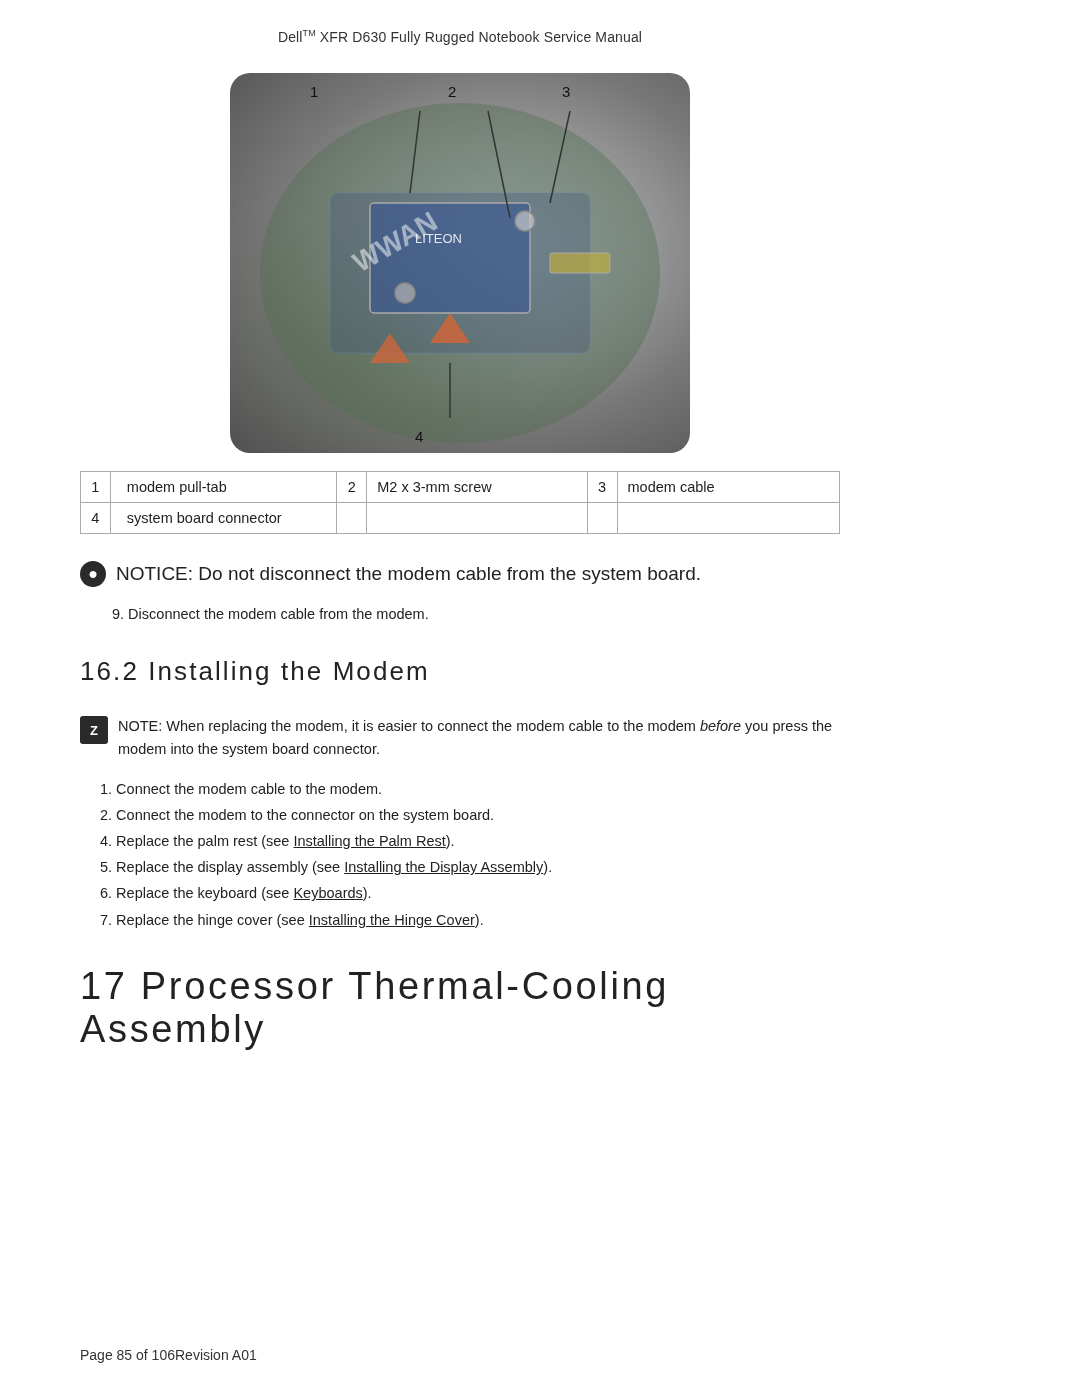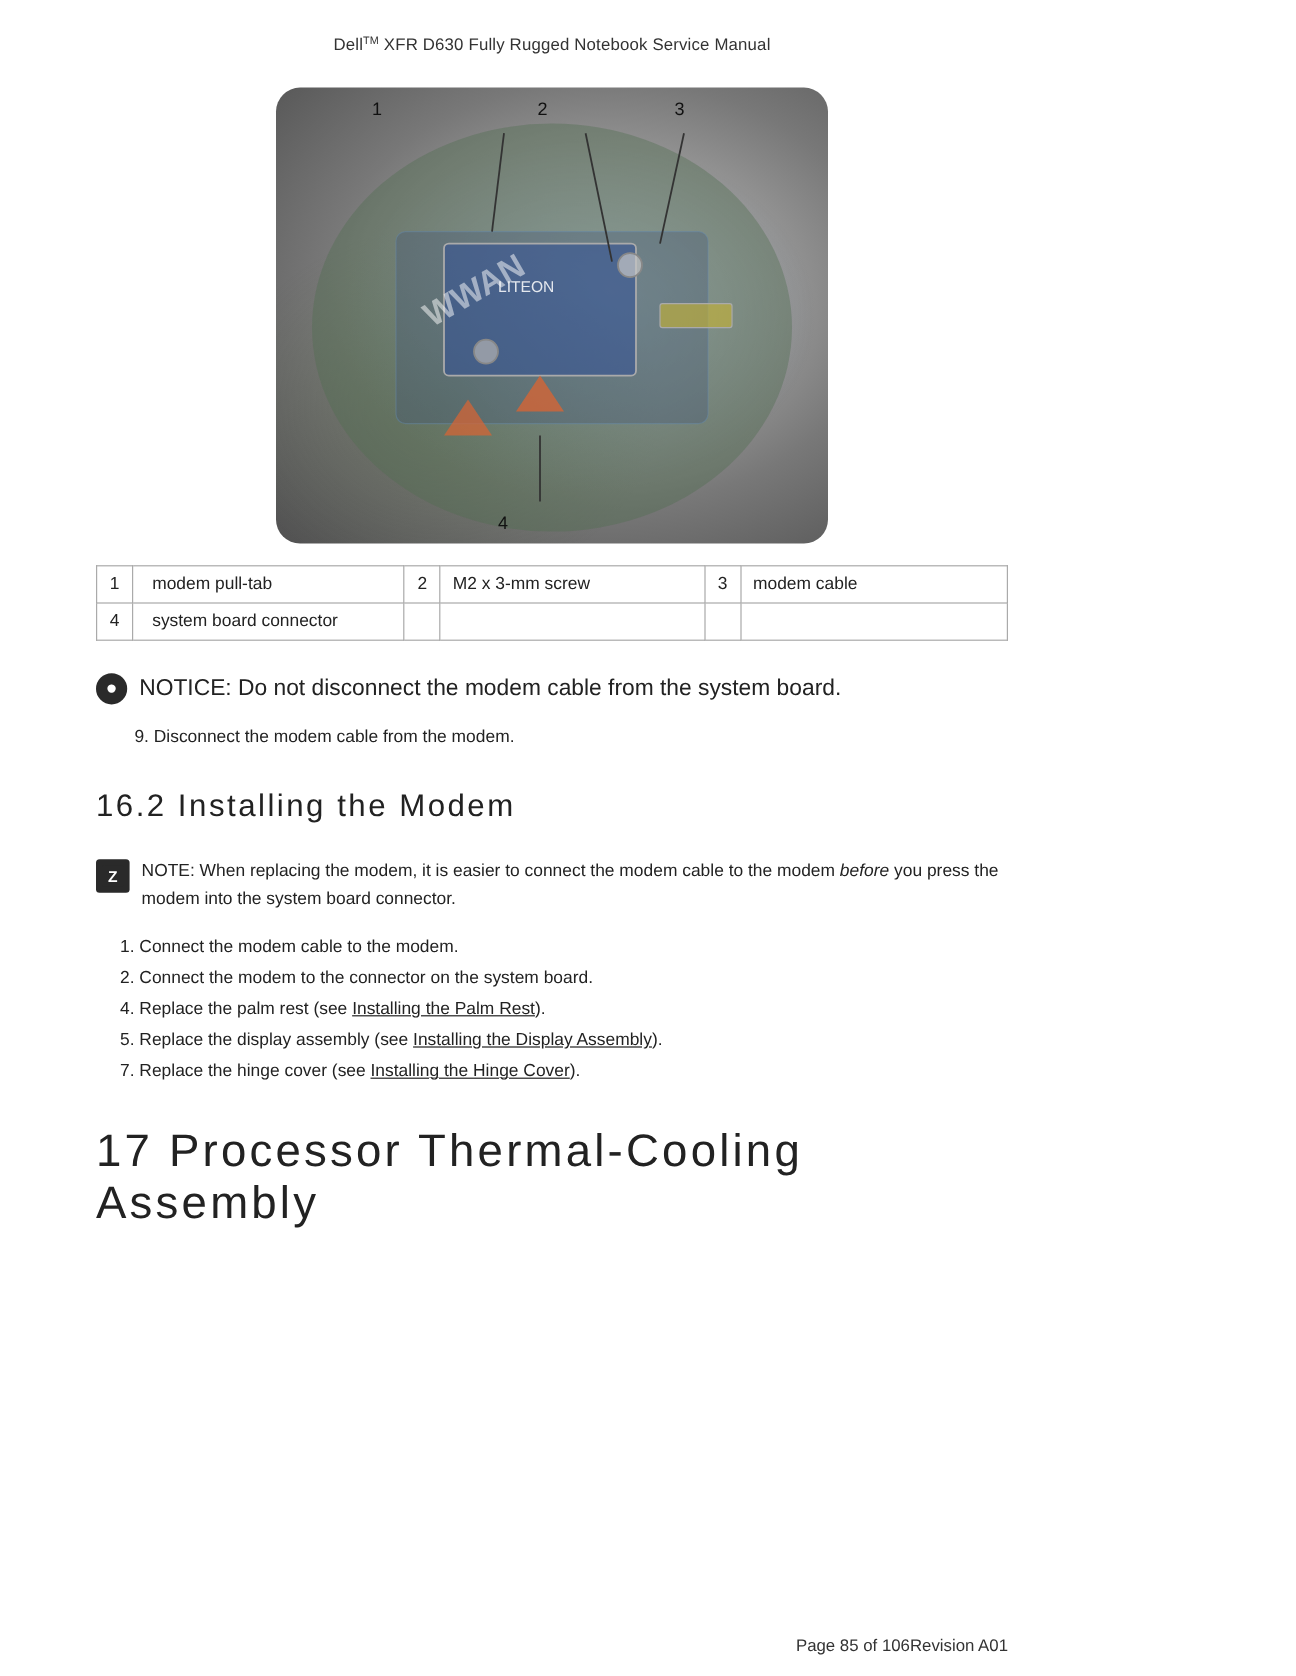--- a/index.html
+++ b/index.html
@@ -168,22 +168,22 @@
     .note-text {
       font-size: 14.5px;
       line-height: 1.55;
     }
     .italic { font-style: italic; }
     .underline { text-decoration: underline; }
 
     .footer {
       margin-top: auto;
       display: flex;
-      justify-content: flex-end;
-      padding: 24px 0 18px 0;
+      justify-content: flex-start;
+      padding: 24px 0 34px 0;
       font-size: 14px;
       color: #333;
     }
   </style>
 </head>
 <body>
 
 <div class="page-wrapper">
 
   <div class="header">
@@ -273,20 +273,21 @@
     <div class="note-text">
       <span>NOTE: When replacing the modem, it is easier to connect the modem cable to the modem </span><span class="italic">before</span><span> you press the modem into the system board connector.</span>
     </div>
   </div>
 
   <div style="margin-left: 20px; font-size: 14.5px; line-height: 1.8;">
     <div>1.   Connect the modem cable to the modem.</div>
     <div>2.   Connect the modem to the connector on the system board.</div>
     <div>4.   Replace the palm rest (see <span class="underline">Installing the Palm Rest</span>).</div>
     <div>5.   Replace the display assembly (see <span class="underline">Installing the Display Assembly</span>).</div>
+    <div>6.   Replace the keyboard (see <span class="underline">Keyboards</span>).</div>
     <div>7.   Replace the hinge cover (see <span class="underline">Installing the Hinge Cover</span>).</div>
   </div>
 
   <div class="chapter-heading">17   Processor Thermal-Cooling Assembly</div>
 
   <div class="footer">
     <span>Page 85 of 106</span>
     <span>Revision A01</span>
   </div>
 

